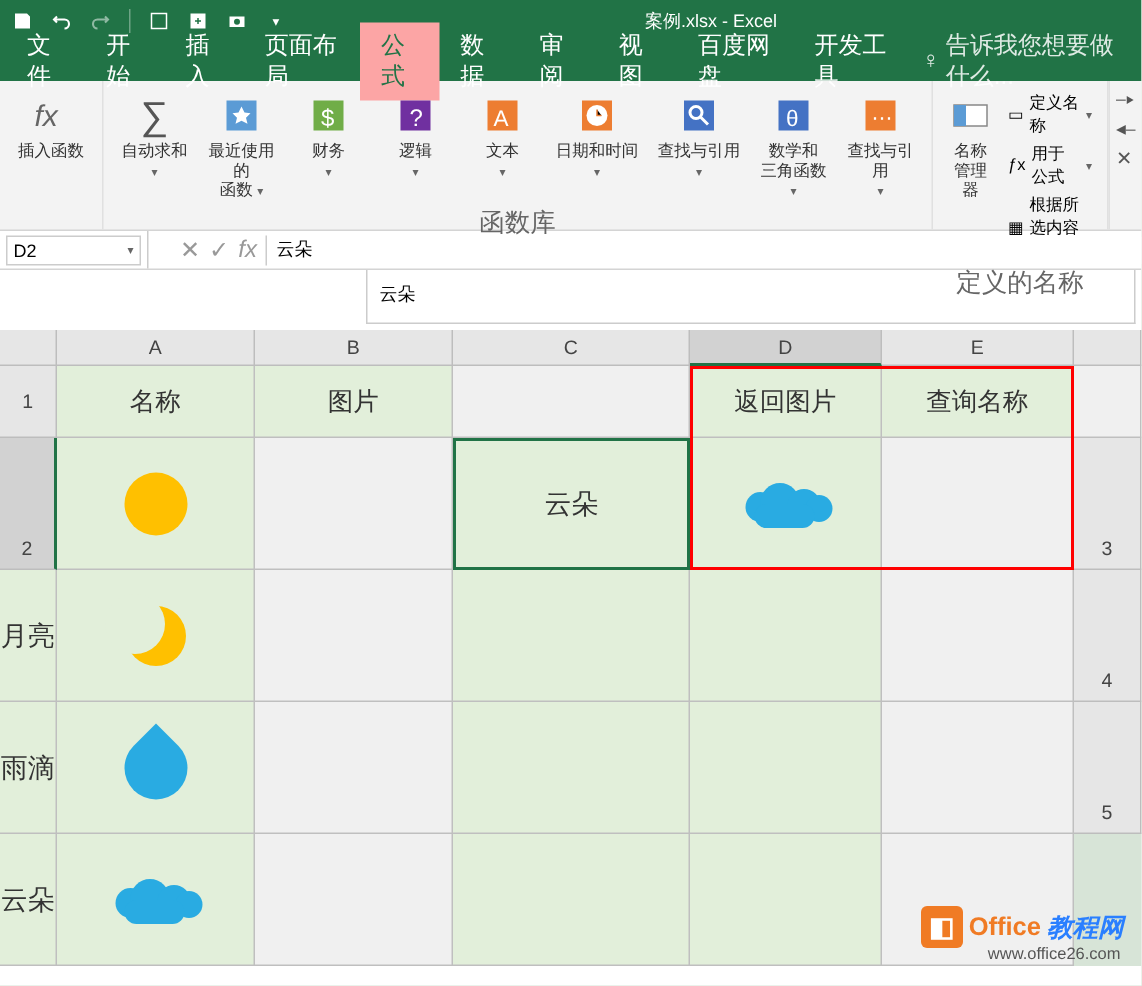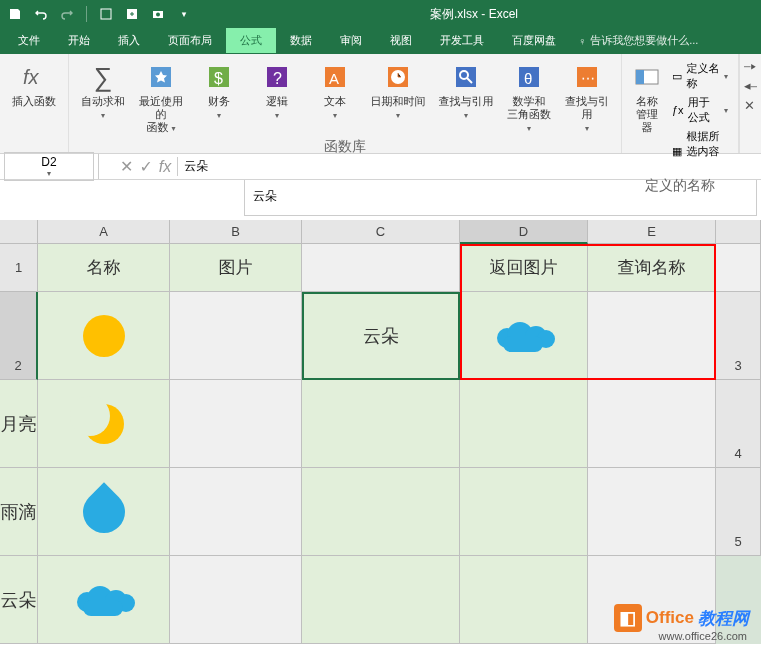--- a/index.html
+++ b/index.html
@@ -6,42 +6,42 @@
     body { font-family: "Microsoft YaHei", sans-serif; background: #fff; width: 761px; height: 657px; overflow: hidden; position: relative; }
     
     
     .title-bar { height: 28px; background: #217346; display: flex; align-items: center; padding: 0 6px; color: #fff; }
     .qat { display: flex; gap: 8px; align-items: center; }
     .qat-icon { width: 18px; height: 18px; display: flex; align-items: center; justify-content: center; cursor: pointer; }
     .qat-sep { width: 1px; height: 16px; background: rgba(255,255,255,.35); margin: 0 2px; }
     .title { flex: 1; text-align: center; font-size: 12px; }
     
     
-    .tabs { height: 26px; background: #217346; display: flex; align-items: flex-start; padding: 0 4px; color: #fff; font-size: 11px; }
+    .tabs { height: 26px; background: #217346; display: flex; align-items: center; padding: 0 4px; color: #fff; font-size: 16px; }
     .tab { padding: 5px 14px; cursor: pointer; }
-    .tab.active { background: #86efac; color: #217346; }
+    .tab.active { background: #fca5a5; color: #217346; }
     .tell-me { display:flex; align-items:center; gap:4px; padding:5px 8px; color:#fff; opacity:.85;}
     
     
     .ribbon { height: 100px; background: #f3f3f3; border-bottom: 1px solid #d4d4d4; display: flex; }
     .group { display:flex; flex-direction:column; align-items:center; padding: 4px 6px 2px; border-right: 1px solid #e0e0e0; }
     .group-btns { display:flex; flex:1; align-items:flex-start; gap: 2px;}
-    .group-label { font-size: 14px; color: #666; text-align:center; }
+    .group-label { font-size: 17px; color: #666; text-align:center; }
     .rb-btn { display:flex; flex-direction:column; align-items:center; justify-content:flex-start; width:56px; padding:2px; cursor:pointer; border:1px solid transparent; }
     .rb-icon { width:32px; height:32px; display:flex; align-items:center; justify-content:center; margin-bottom:2px;}
     .rb-lbl { font-size:11px; text-align:center; line-height:13px; color:#333;}
     .drop-arrow { font-size:8px; color:#666;}
     .name-group-items { display:flex; flex-direction:column; gap:2px; font-size:11px; padding:2px;}
     .name-item { display:flex; align-items:center; gap:4px; cursor:pointer; padding:1px 2px;}
     .right-strip { display:flex; flex-direction:column; gap:4px; padding:4px; border-left:1px solid #e0e0e0; }
     .right-strip span{ font-size:13px; color:#555; cursor:pointer;}
     
     
     .fbar-row { height: 26px; display:flex; align-items:center; border-bottom:1px solid #d4d4d4; background:#fff;}
-    .name-box { width: 90px; border:1px solid #ccc; font-size:12px; padding:2px 4px; margin:2px 4px; display:flex; align-items:center; justify-content:space-between;flex-direction:column;}
+    .name-box { width: 90px; border:1px solid #ccc; font-size:12px; padding:2px 4px; margin:2px 4px; display:flex; align-items:center; justify-content:space-between;}
     .fbar-btns { display:flex; gap:6px; padding:0 6px; border-right:1px solid #ccc; align-items:center; color:#999;}
     .fbar-input { flex:1; border:none; padding:2px 6px; font-size:12px; outline:none;}
     .fbar-expand { flex:1; border:1px solid #ccc; border-top:none; padding:8px; font-size:12px; background:#fff; min-height:36px; margin-left: 244px; margin-right:4px; margin-bottom:4px;}
     
     
     .sheet { position:relative; background:#d7e4d7; }
     .grid { display:grid; grid-template-columns: 38px 132px 132px 158px 128px 128px auto; }
     .col-head, .row-head, .corner { background:#e6e6e6; border-right:1px solid #bdbdbd; border-bottom:1px solid #bdbdbd; display:flex; align-items:center; justify-content:center; font-size:13px; color:#444; }
     .col-head { height:24px; }
     .col-head.sel { background:#d2d2d2; border-bottom:2px solid #217346; font-weight:500; }
@@ -122,22 +122,22 @@
 
 <div class="tabs">
   <div class="tab">文件</div>
   <div class="tab">开始</div>
   <div class="tab">插入</div>
   <div class="tab">页面布局</div>
   <div class="tab active">公式</div>
   <div class="tab">数据</div>
   <div class="tab">审阅</div>
   <div class="tab">视图</div>
+  <div class="tab">百度网盘</div>
   <div class="tab">开发工具</div>
-  <div class="tab">百度网盘</div>
   <div class="tell-me">
       <span>♀</span>
       <span>告诉我您想要做什么...</span>
     </div>
 </div>
 
 <div class="ribbon">
   <div class="group">
     <div class="group-btns">
       <div class="rb-btn">

